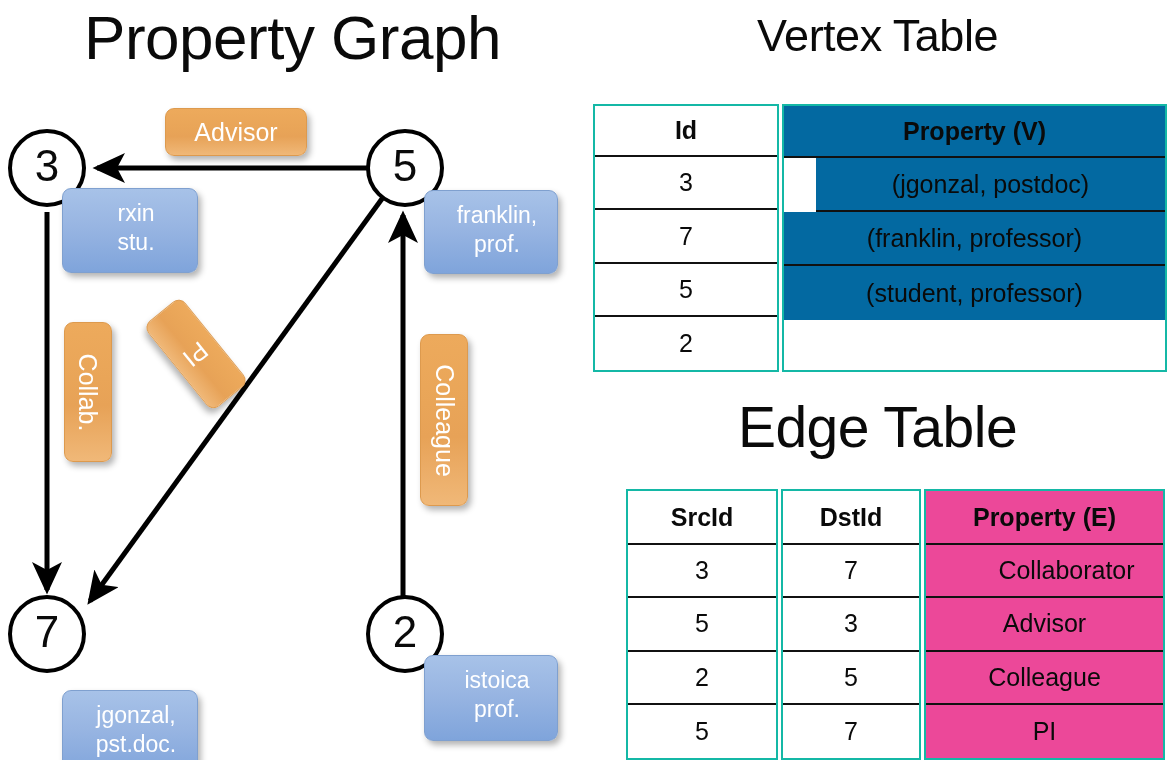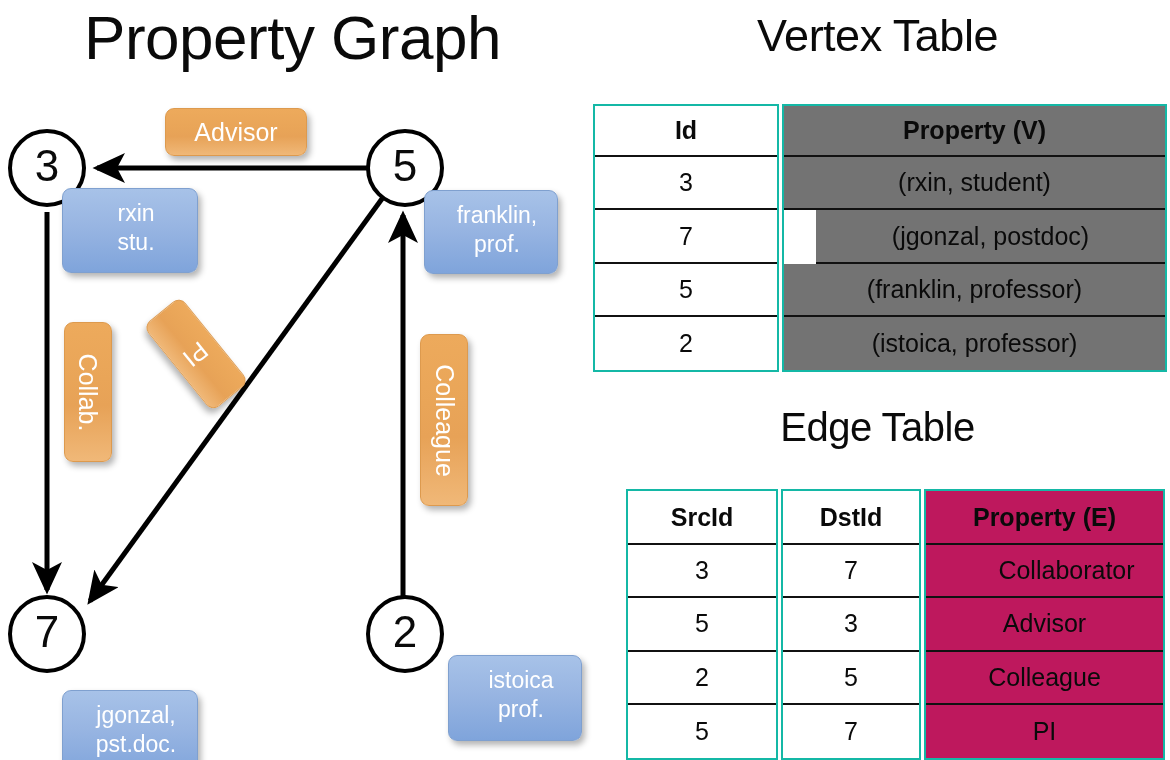--- a/index.html
+++ b/index.html
@@ -33,21 +33,21 @@
   }
   #title-vertex-table {
     left: 585px; top: 6px; width: 585px;
     text-align: center;
     font-size: 45px;
     line-height: 60px;
   }
   #title-edge-table {
     left: 585px; top: 397px; width: 585px;
     text-align: center;
-    font-size: 40px;
+    font-size: 57px;
     line-height: 60px;
   }
 
   
   #graph-panel {
     position: absolute;
     left: 0; top: 0;
     width: 585px; height: 760px;
   }
   #graph-edges {
@@ -135,22 +135,22 @@
     justify-content: center;
     font-size: 25px;
     font-weight: 300;
     color: #0a0a0a;
     border-bottom: 2px solid #111;
     font-family: "Liberation Sans", sans-serif;
     white-space: nowrap;
   }
   .tbl-cell:last-child { border-bottom: none; }
   .tbl-cell.head { font-weight: 700; }
-  .blue-col .tbl-cell { background: #737373; }
-  .peach-col .tbl-cell { background: #be185d; }
+  .blue-col .tbl-cell { background: #0369a1; }
+  .peach-col .tbl-cell { background: #ec4899; }
 </style>
 </head>
 <body>
 
 <div class="title" id="title-property-graph">Property Graph</div>
 <div class="title" id="title-vertex-table">Vertex Table</div>
 <div class="title" id="title-edge-table">Edge Table</div>
 
 <div id="graph-panel">
 
@@ -191,21 +191,21 @@
   <div class="prop-box" style="left:424px; top:190px; width:134px; height:84px;">
     <span class="l2">franklin,</span>
     <span class="l2">prof.</span>
   </div>
 
   <div class="prop-box" style="left:62px; top:690px; width:136px; height:86px;">
     <span class="l2">jgonzal,</span>
     <span class="l2">pst.doc.</span>
   </div>
 
-  <div class="prop-box" style="left:448px; top:655px; width:134px; height:86px;">
+  <div class="prop-box" style="left:424px; top:655px; width:134px; height:86px;">
     <span class="l2">istoica</span>
     <span class="l2">prof.</span>
   </div>
 
   <div class="edge-label" style="left:165px; top:108px; width:142px; height:48px;">
     <span>Advisor</span>
   </div>
 
   <div class="edge-label vertical-text" style="left:64px; top:322px; width:48px; height:140px;">
     <span>Collab.</span>
@@ -223,24 +223,23 @@
 <div class="tbl" style="left:593px; top:104px; width:574px; height:268px;">
   <div class="tbl-col" style="width:186px;">
     <div class="tbl-cell head" style="height:52px;">Id</div>
     <div class="tbl-cell" style="height:54px;">3</div>
     <div class="tbl-cell" style="height:54px;">7</div>
     <div class="tbl-cell" style="height:54px;">5</div>
     <div class="tbl-cell" style="height:54px;">2</div>
   </div>
   <div class="tbl-col blue-col" style="width:385px;">
     <div class="tbl-cell head" style="height:52px;">Property (V)</div>
-    <div class="tbl-cell" style="height:54px;">(rxin, student)</div>
     <div class="tbl-cell" style="height:54px;margin-left:32px;">(jgonzal, postdoc)</div>
     <div class="tbl-cell" style="height:54px;">(franklin, professor)</div>
-    <div class="tbl-cell" style="height:54px;">(istoica, professor)</div>
+    <div class="tbl-cell" style="height:54px;">(student, professor)</div>
   </div>
 </div>
 
 <div class="tbl" style="left:626px; top:489px; width:574px; height:271px;">
   <div class="tbl-col" style="width:152px;">
     <div class="tbl-cell head" style="height:55px;">SrcId</div>
     <div class="tbl-cell" style="height:54px;">3</div>
     <div class="tbl-cell" style="height:54px;">5</div>
     <div class="tbl-cell" style="height:54px;">2</div>
     <div class="tbl-cell" style="height:54px;">5</div>

